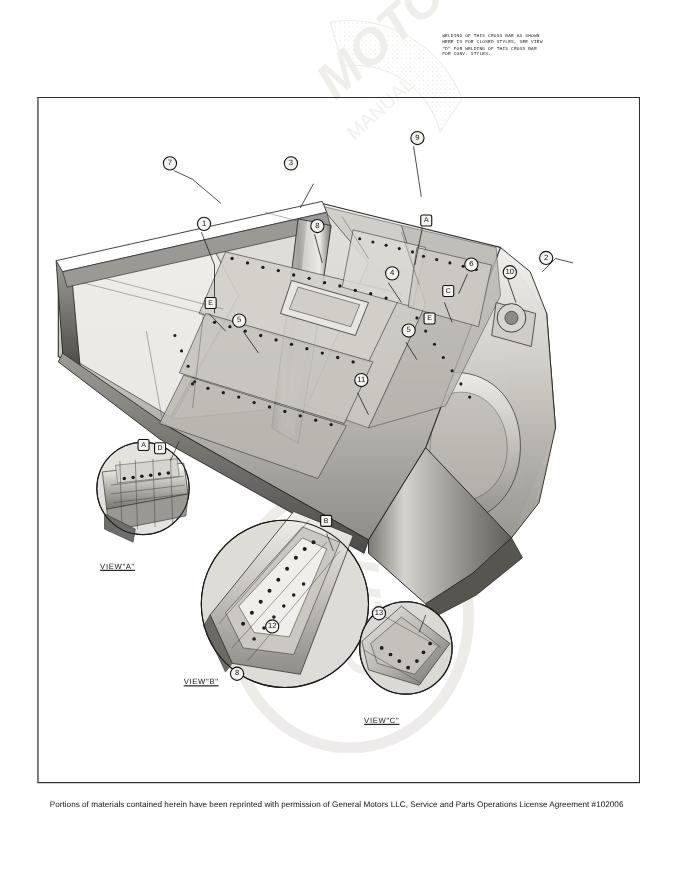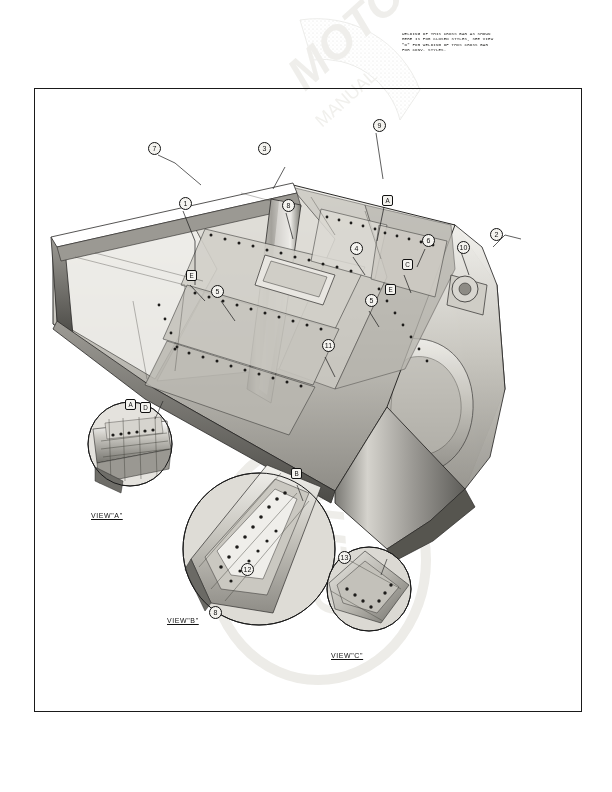--- a/index.html
+++ b/index.html
@@ -436,14 +436,15 @@
     <div class="cal" style="left:303px;top:462px;">13</div>
     <div class="cal sq" style="left:90px;top:310px;">A</div>
     <div class="cal sq" style="left:105px;top:313px;">D</div>
 
     <div class="viewlabel" style="left:56px;top:423px;">VIEW"A"</div>
     <div class="viewlabel" style="left:132px;top:528px;">VIEW"B"</div>
     <div class="viewlabel" style="left:296px;top:563px;">VIEW"C"</div>
 
   </div>
 
+  <div id="footer">Portions of materials contained herein have been reprinted with permission of General Motors LLC, Service and Parts Operations License Agreement #102006</div>
 
 </div>
 
 </body></html>

